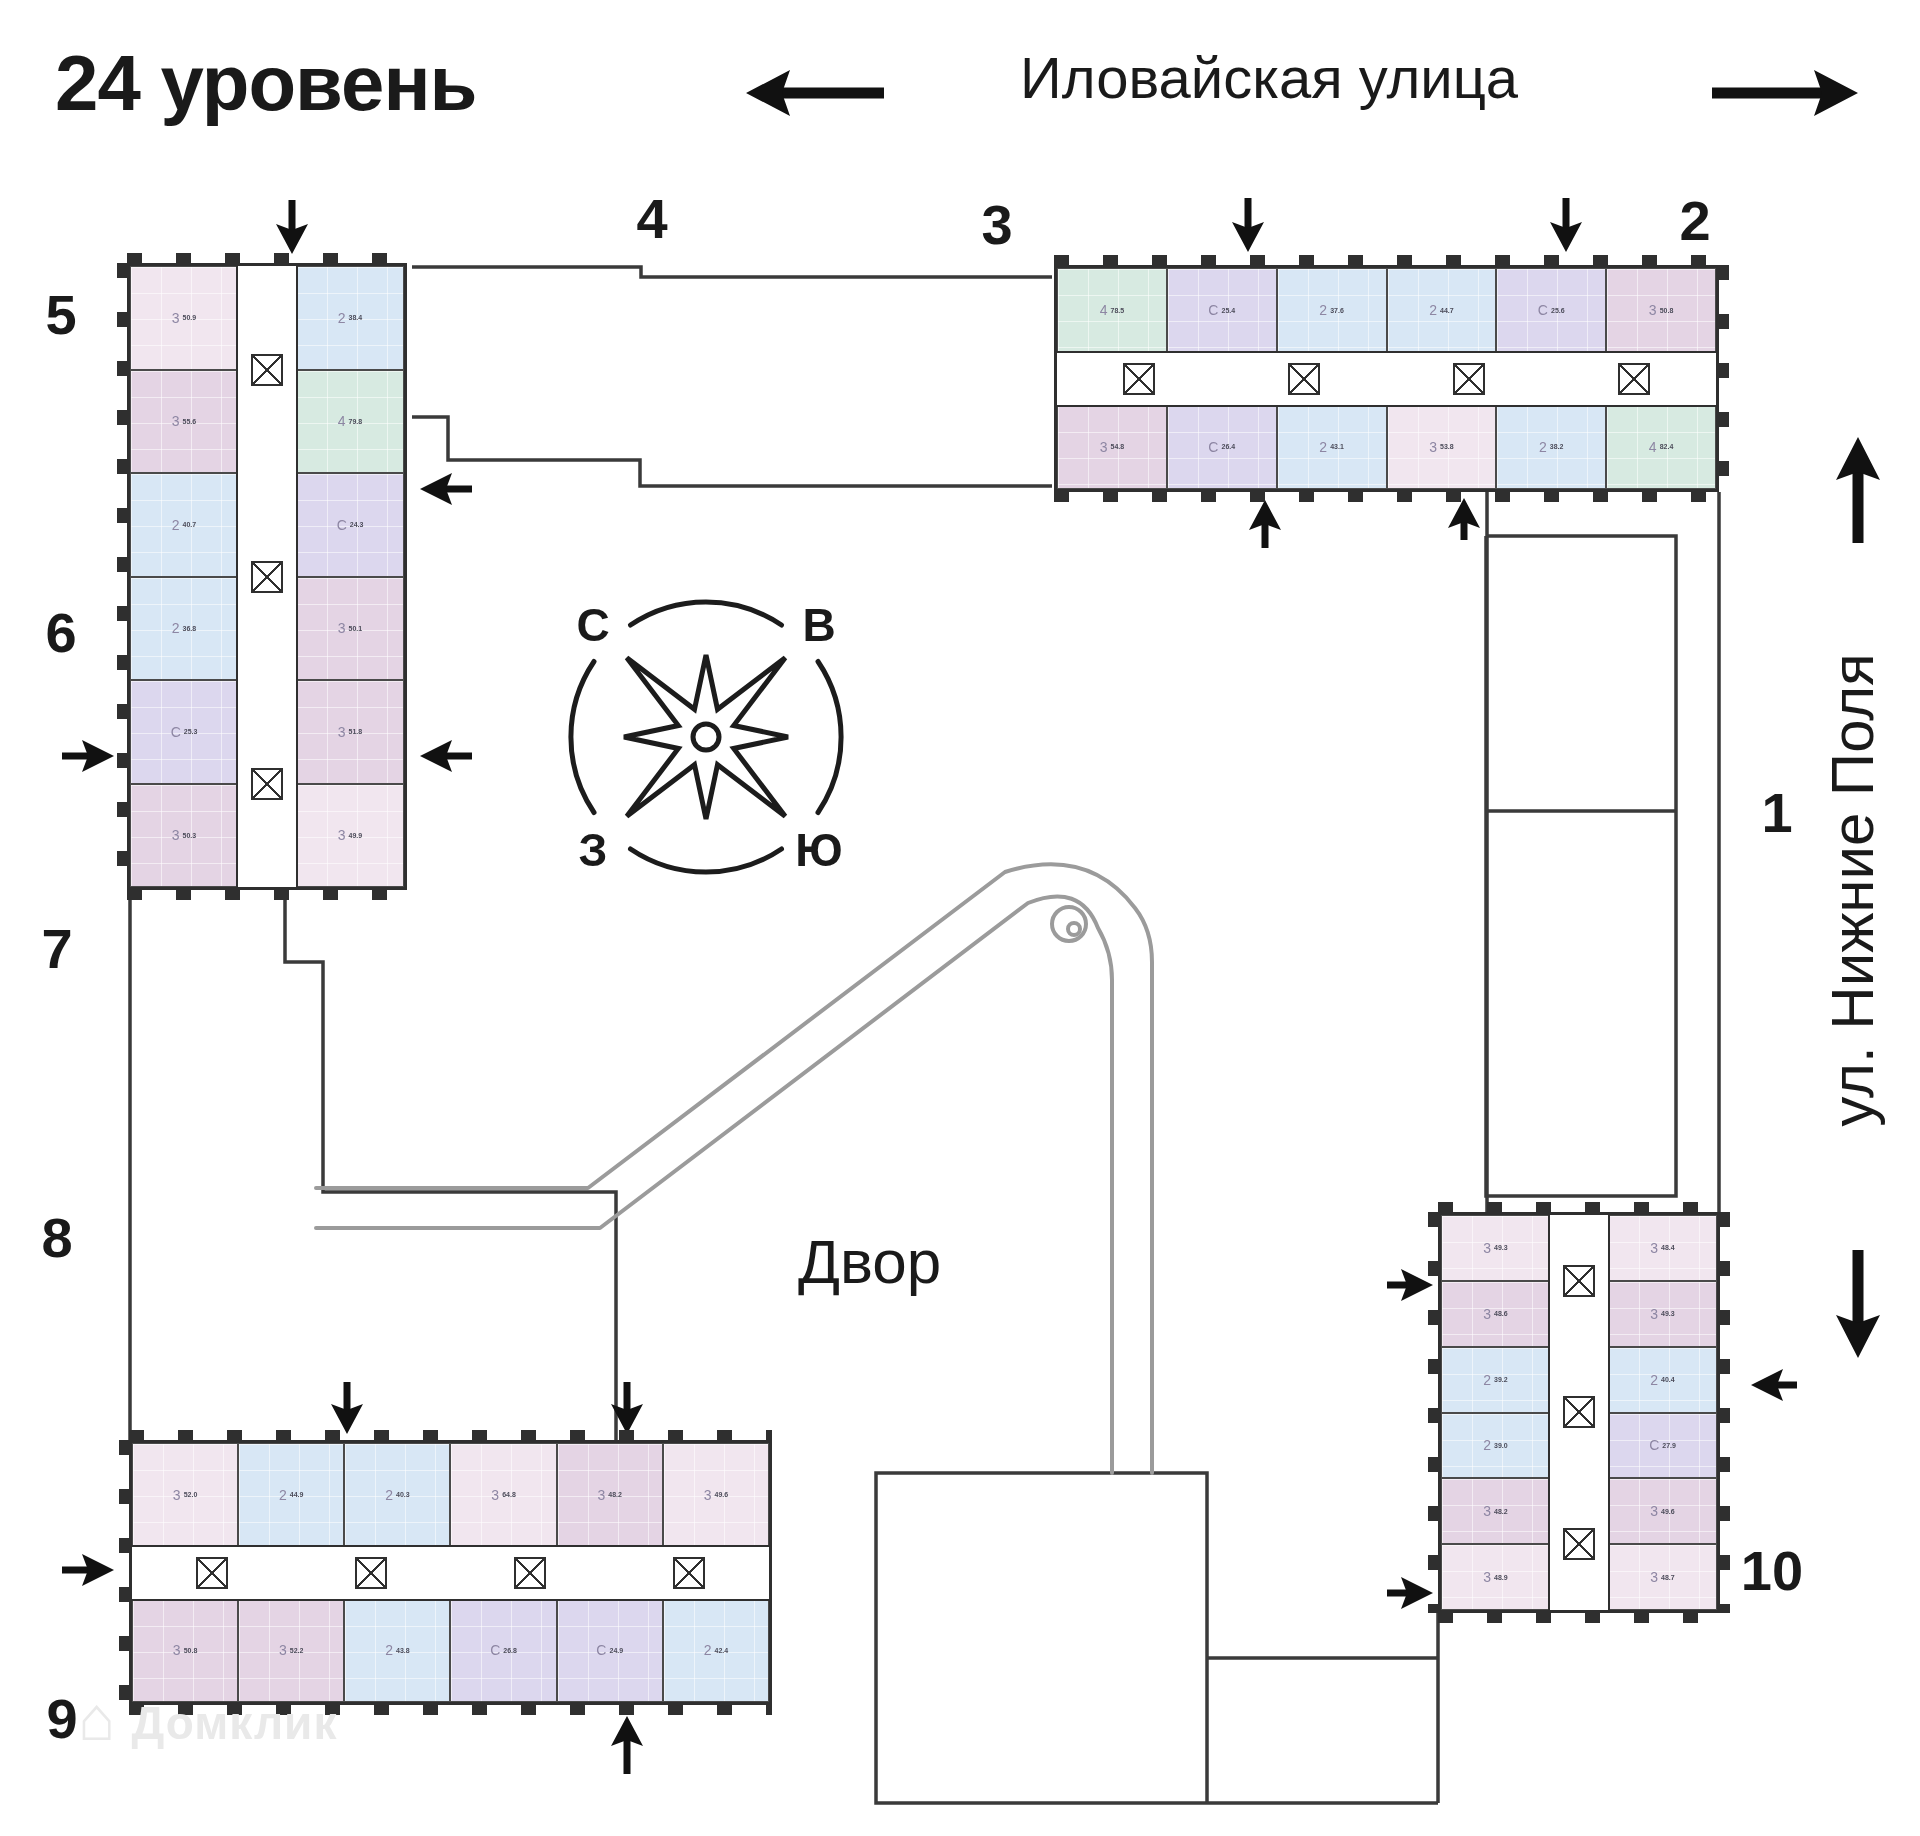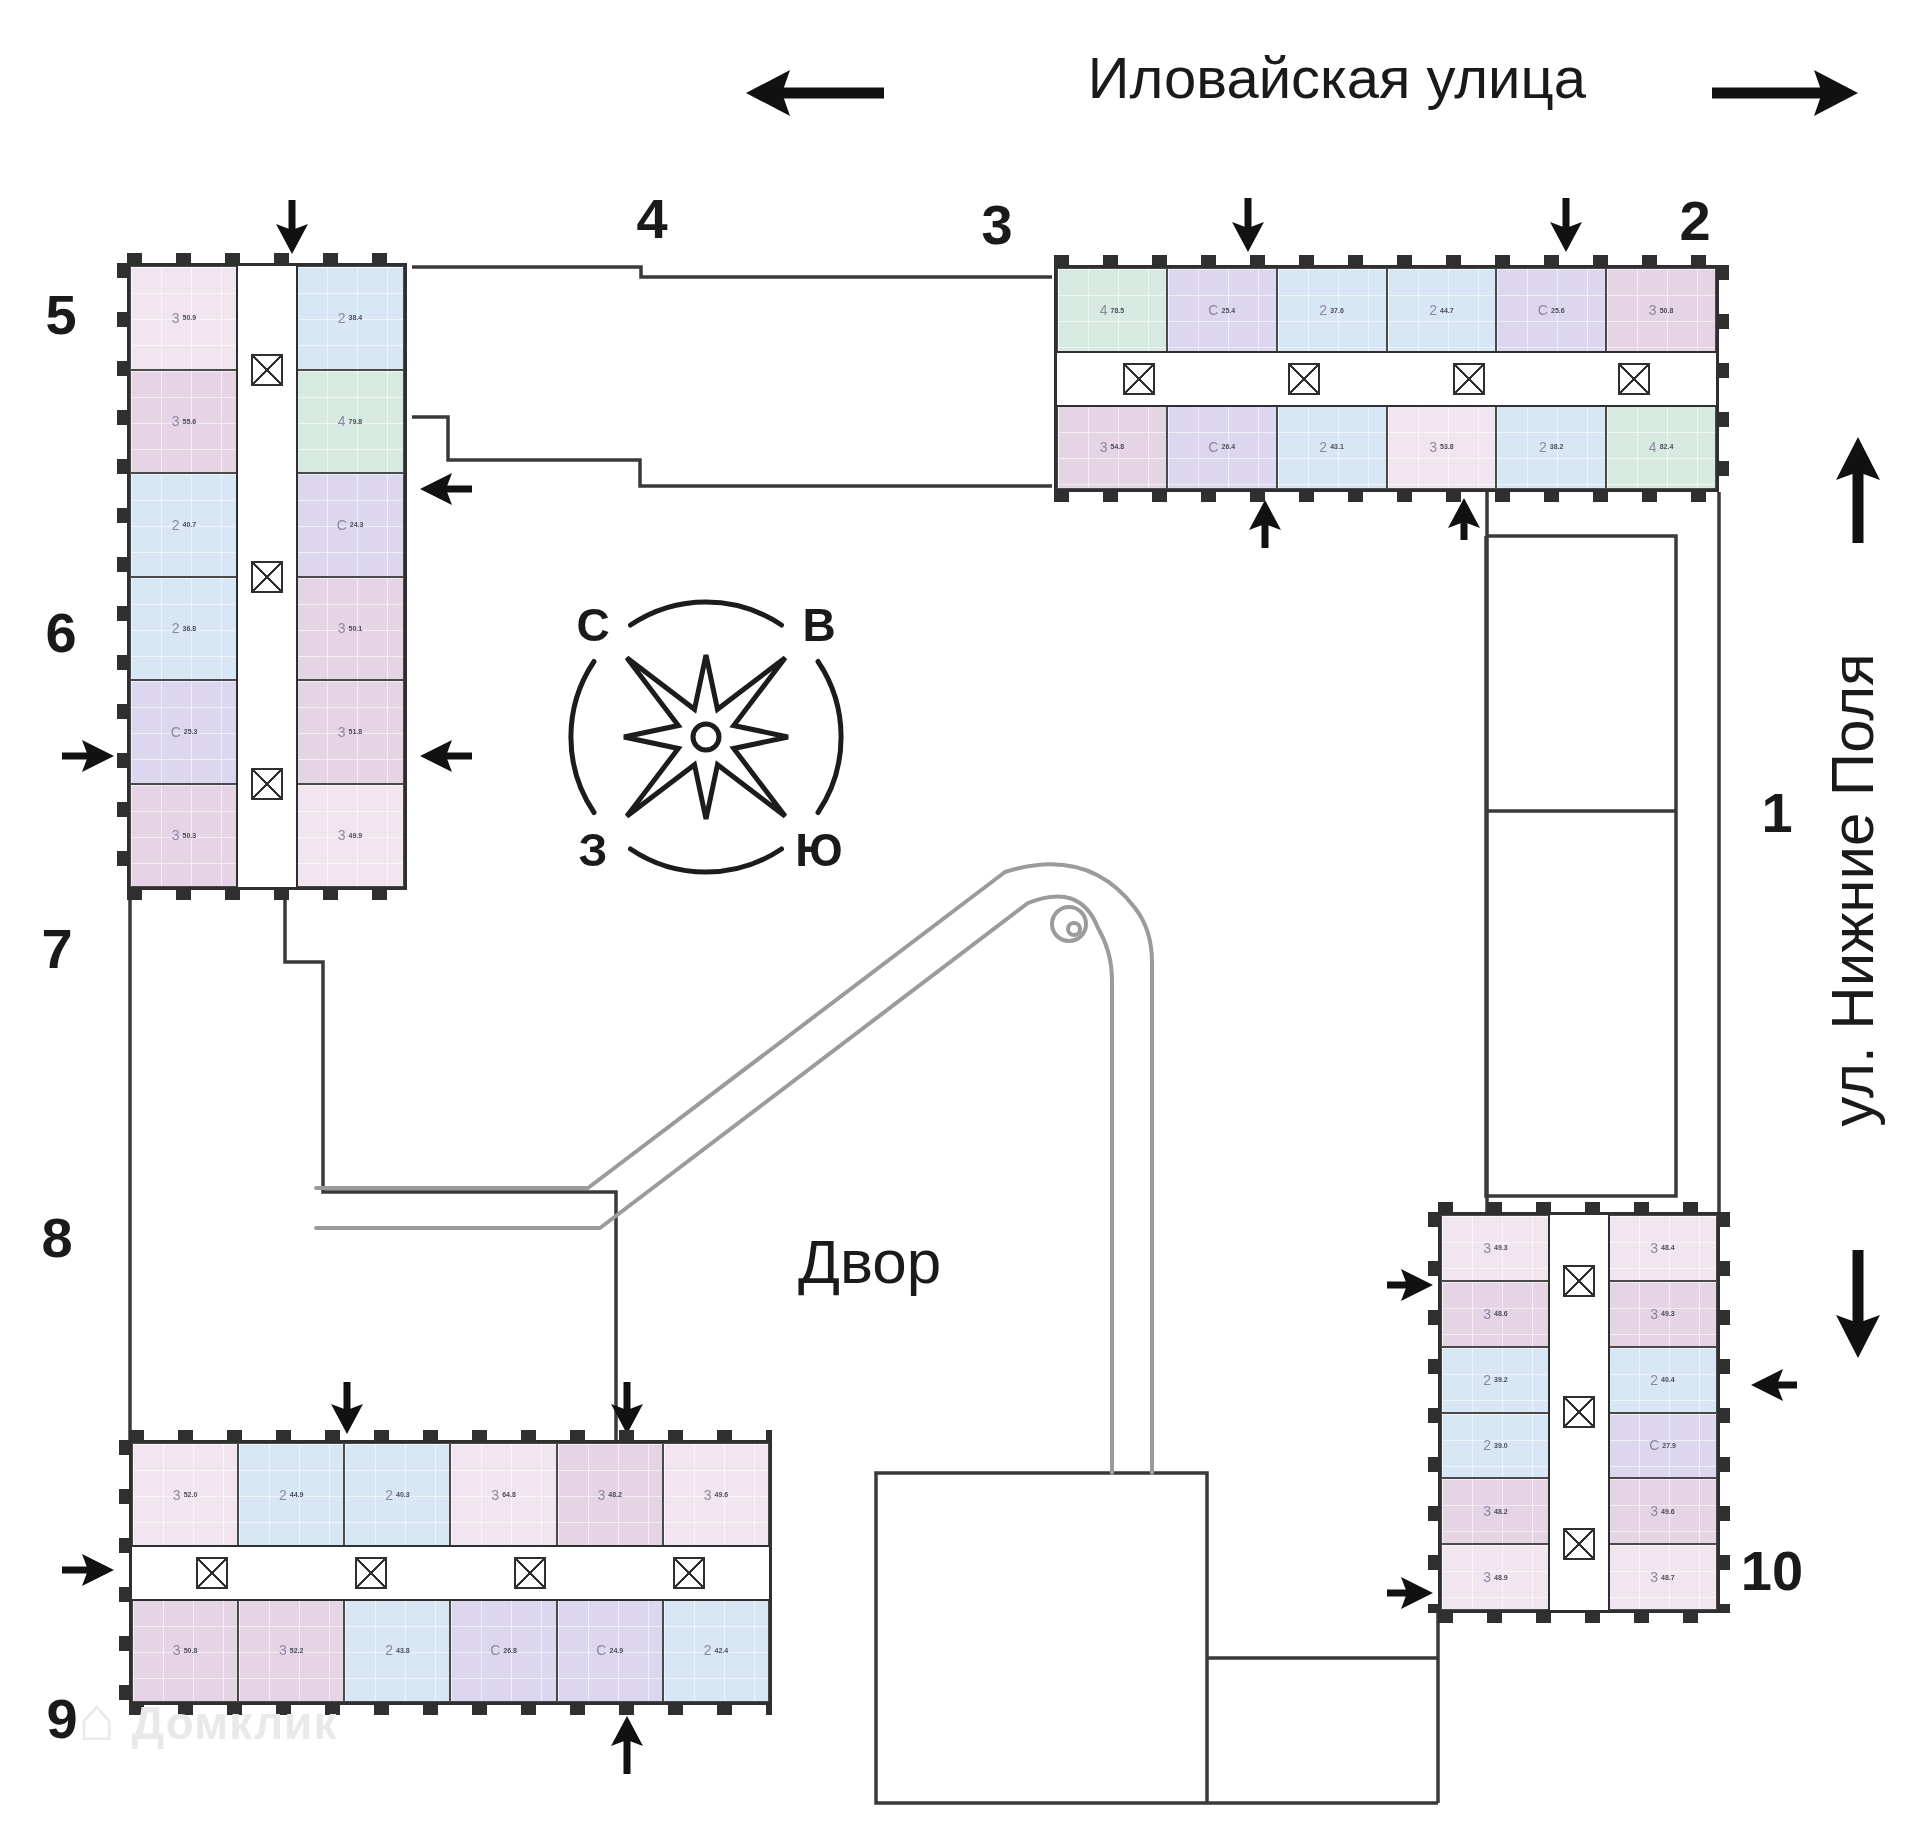--- a/index.html
+++ b/index.html
@@ -3,21 +3,21 @@
 <meta charset="utf-8">
 <style>
   html,body{margin:0;padding:0;background:#ffffff;}
   .canvas{
     position:relative;width:1920px;height:1836px;background:#ffffff;overflow:hidden;
     font-family:"Liberation Sans", sans-serif;color:#1a1a1a;
   }
   .abs{position:absolute;}
   
   .title{left:55px;top:38px;font-size:78px;font-weight:800;letter-spacing:-1px;}
-  .street-top{left:1020px;top:44px;width:566px;text-align:right;font-size:58px;font-weight:400;}
+  .street-top{left:1020px;top:44px;width:566px;text-align:left;font-size:58px;font-weight:400;}
   .street-right{left:1852px;top:890px;transform:translate(-50%,-50%) rotate(-90deg);
     white-space:nowrap;font-size:60px;font-weight:400;}
   .yard-label{left:798px;top:1226px;font-size:62px;font-weight:400;}
   
   .secnum{font-size:56px;font-weight:700;width:110px;text-align:center;transform:translateX(-50%);}
   .s5{left:61px;top:282px;} .s6{left:61px;top:600px;} .s7{left:57px;top:916px;}
   .s8{left:57px;top:1205px;} .s9{left:62px;top:1686px;}
   .s4{left:652px;top:186px;} .s3{left:997px;top:192px;} .s2{left:1695px;top:188px;}
   .s1{left:1777px;top:780px;} .s10{left:1772px;top:1538px;}
   
@@ -177,20 +177,21 @@
         <line x1="1387" y1="1593" x2="1413" y2="1593" stroke-width="7"></line>
         <path d="M1433 1593 L1401 1577 L1407 1593 L1401 1609 Z" stroke="none"></path>
       </g>
       <g>
         <line x1="1797" y1="1385" x2="1771" y2="1385" stroke-width="7"></line>
         <path d="M1751 1385 L1783 1369 L1777 1385 L1783 1401 Z" stroke="none"></path>
       </g>
     </g>
   </svg>
 
+  <div class="abs title">24 уровень</div>
   <div class="abs street-top">Иловайская улица</div>
   <div class="abs street-right">ул. Нижние Поля</div>
   <div class="abs yard-label">Двор</div>
 
   <div class="abs secnum s5">5</div>
   <div class="abs secnum s6">6</div>
   <div class="abs secnum s7">7</div>
   <div class="abs secnum s8">8</div>
   <div class="abs secnum s9">9</div>
   <div class="abs secnum s4">4</div>

